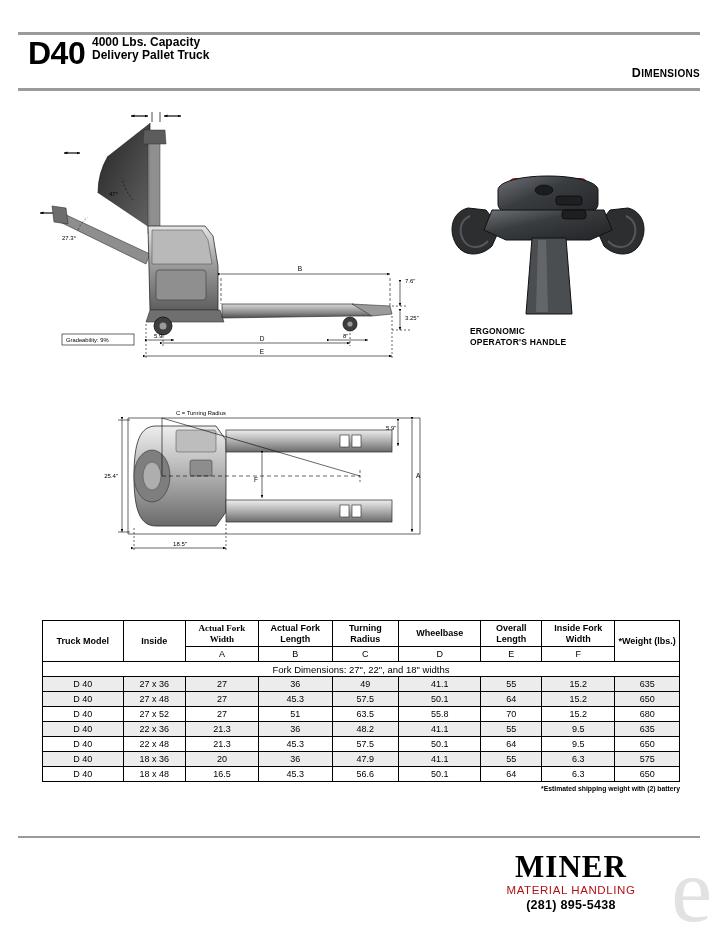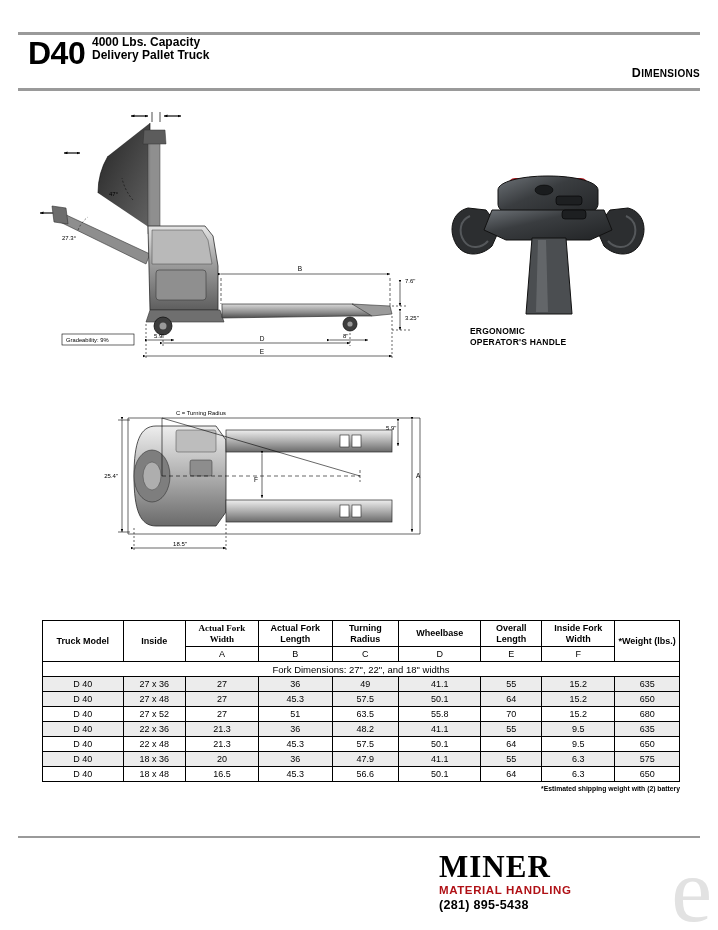--- a/index.html
+++ b/index.html
@@ -87,28 +87,28 @@
   }
 
   
   .footer-rule{
     position:absolute;left:18px;top:836px;width:682px;height:2px;background:#9a9a9a;
   }
   .footer{
     position:absolute;left:0;top:845px;width:718px;height:85px;
   }
   .logo-block{
-    position:absolute;right:29px;top:5px;width:250px;text-align:left;
+    position:absolute;right:22px;top:5px;width:250px;text-align:center;
   }
   .logo-main{
     font-size:31px;font-weight:bold;letter-spacing:1px;line-height:33px;
     font-family:"Liberation Serif", serif;
   }
   .logo-sub{
-    font-size:11.5px;font-weight:bold;color:#b01116;letter-spacing:.6px;
+    font-size:11.5px;font-weight:normal;color:#b01116;letter-spacing:.6px;
     line-height:14px;
   }
   .logo-phone{
     font-size:12.5px;font-weight:bold;line-height:16px;letter-spacing:.3px;
   }
   .watermark-e{
     position:absolute;right:6px;bottom:-6px;
     font-size:92px;color:#e2e2e2;font-family:"Liberation Serif", serif;
     line-height:92px;z-index:-1;
   }

